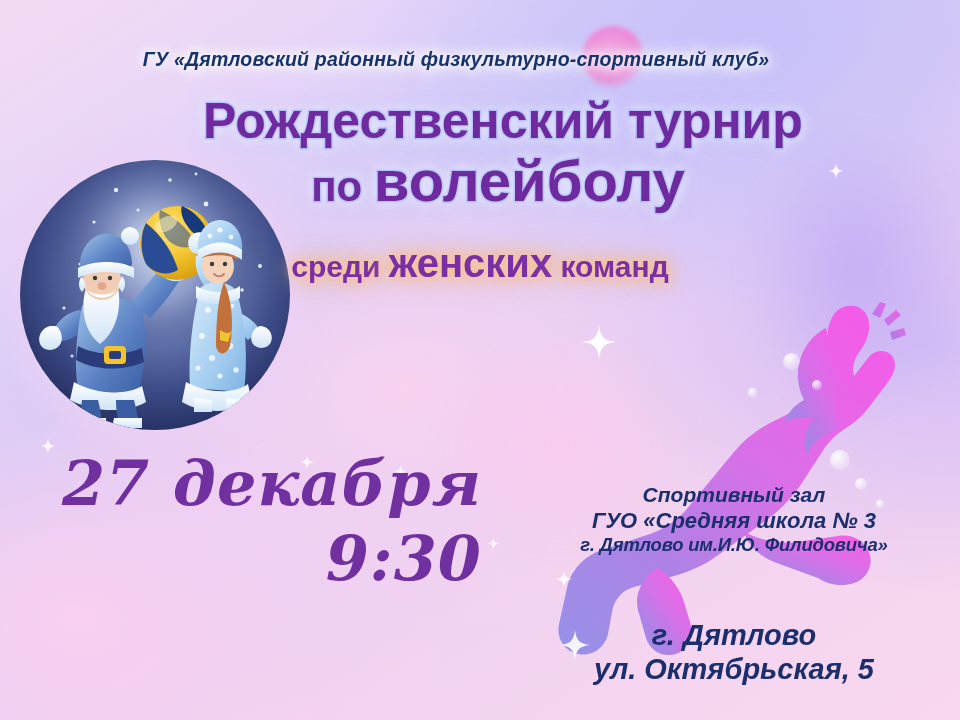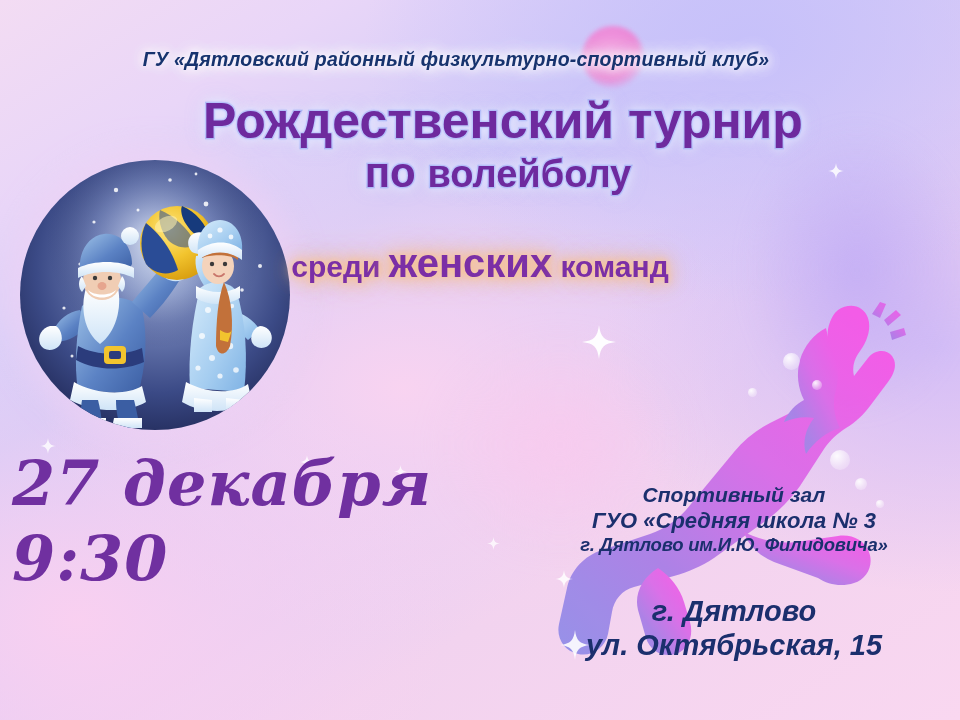--- a/index.html
+++ b/index.html
@@ -92,56 +92,56 @@
     -webkit-text-stroke:2.6px #8e9bf0;
     paint-order:stroke fill;
     text-shadow:
       0 0 3px #aab6ff, 0 0 7px #cfd6ff,
       0 0 12px rgba(255,255,255,.95), 0 0 20px rgba(200,210,255,.8);
     white-space:nowrap; line-height:1;
   }
   #title-line1{ font-size:50px; padding-left:46px; }
   #title-line2{ margin-top:6px; padding-left:36px; }
   #title-line2 .small{ font-size:42px;margin-top:9px; }
-  #title-line2 .big{ font-size:38px;margin-top:30px; }
+  #title-line2 .big{ font-size:58px;margin-top:30px; }
 
   
   #subtitle{
     position:absolute; left:0; top:243px; width:960px; text-align:center;
     font-weight:bold; color:#7b2fa6; white-space:nowrap; line-height:1;
     text-shadow:
       0 0 6px #f7c79a, 0 0 12px #f6c294, 0 0 20px #f3bb8a,
       0 0 30px rgba(244,190,140,.75);
   }
   #subtitle .small{ font-size:30px; }
   #subtitle .big{ font-size:40px; }
 
   
   #date-block{
     position:absolute; left:12px; top:452px; width:470px;
-    text-align:left; color:#7030a0;
+    text-align:right; color:#7030a0;
     font-family:"DejaVu Serif", serif;
     font-style:italic; font-weight:bold;
     line-height:1.02;
   }
   #date-text{ font-size:62px; letter-spacing:1px; }
   #time-text{ font-size:62px; margin-top:12px; letter-spacing:1px; }
 
   
   #venue-block{
     position:absolute; left:508px; top:482px; width:452px;
     text-align:center; color:#1b2f6d;
     font-weight:bold; font-style:italic;
   }
   #venue-l1{ font-size:21px; line-height:1.22; }
   #venue-l2{ font-size:22px; line-height:1.22; }
   #venue-l3{ font-size:18.5px; line-height:1.24; letter-spacing:-0.2px; }
 
   #address-block{
-    position:absolute; left:508px; top:594px; width:452px;
+    position:absolute; left:508px; top:618px; width:452px;
     text-align:center; color:#1b2f6d;
     font-weight:bold; font-style:italic;
   }
   #addr-city{ font-size:29px; line-height:1.18; }
   #addr-street{ font-size:29px; line-height:1.18; }
 </style>
 </head>
 <body>
 
 <div id="poster">
@@ -398,16 +398,16 @@
   </div>
 
   <div id="venue-block">
     <div id="venue-l1">Спортивный зал</div>
     <div id="venue-l2">ГУО  «Средняя школа № 3</div>
     <div id="venue-l3">г. Дятлово им.И.Ю. Филидовича»</div>
   </div>
 
   <div id="address-block">
     <div id="addr-city">г. Дятлово</div>
-    <div id="addr-street">ул. Октябрьская, 15</div>
+    <div id="addr-street">ул. Октябрьская, 5</div>
   </div>
 
 </div>
 
 </body></html>

